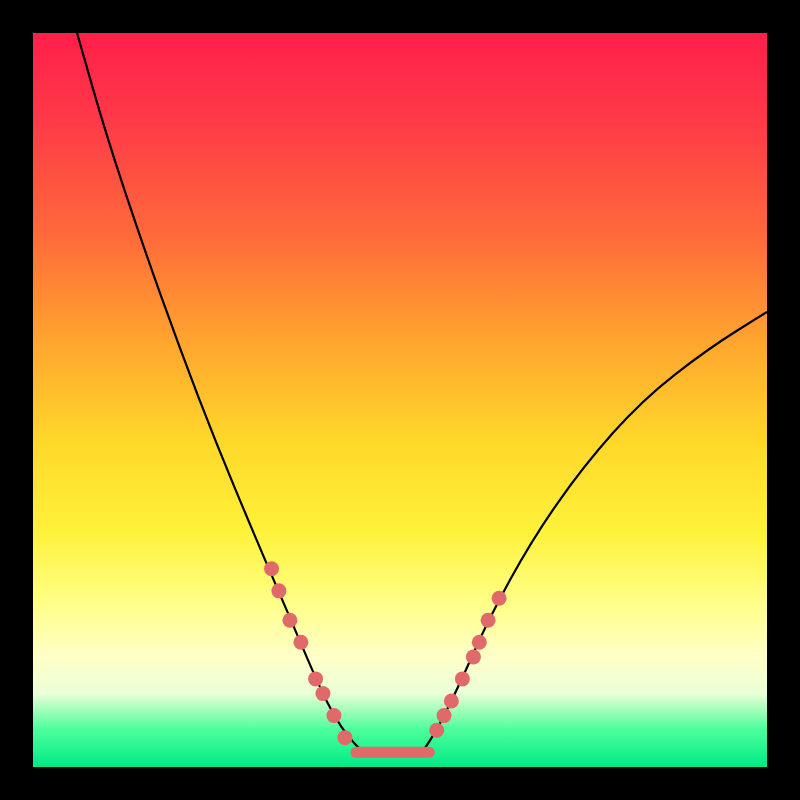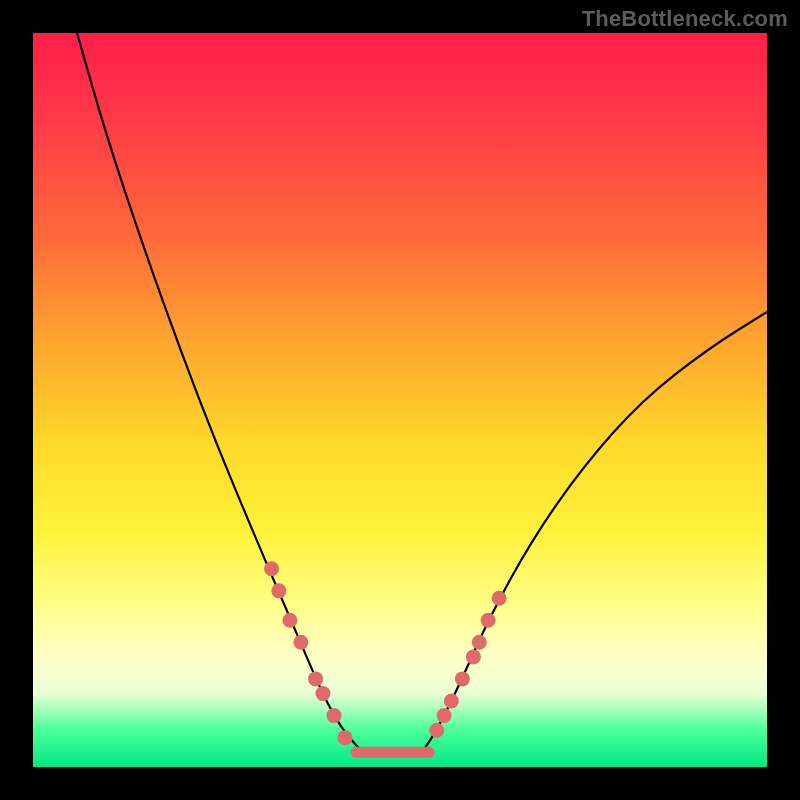--- a/index.html
+++ b/index.html
@@ -61,21 +61,20 @@
     stroke: #e06a6a;
     stroke-width: 11;
     stroke-linecap: round;
     fill: none;
   }
 </style>
 </head>
 <body>
 
 <div class="frame">
-  <div class="watermark">TheBottleneck.com</div>
   <div class="plot">
     <svg class="overlay" viewBox="0 0 734 734" preserveAspectRatio="none">
       <path id="left-curve" class="curve" d="M 44.04 0 Q 44.04 0 58.72 51.379999999999995 Q 73.4 102.75999999999999 91.75 157.81 Q 110.1 212.86 128.45 264.24 Q 146.8 315.62000000000006 165.15 363.33000000000004 Q 183.5 411.04 201.85 455.08000000000004 Q 220.2 499.12 231.20999999999998 524.81 Q 242.22 550.5 253.23000000000002 576.19 Q 264.24 601.88 275.25 627.5699999999999 Q 286.26 653.26 293.6 667.94 Q 300.94 682.62 308.28 693.63 Q 315.62 704.64 322.96000000000004 711.98 Q 330.3 719.32 330.3 719.32 Q 330.3 719.32 337.64 719.32 Q 344.97999999999996 719.32 352.31999999999994 719.32 Q 359.65999999999997 719.32 367 719.32 Q 374.34000000000003 719.32 381.68000000000006 719.32 T 389.02000000000004 719.32"></path>
       <path id="right-curve" class="curve" d="M 389.02000000000004 719.32 Q 389.02000000000004 719.32 389.02000000000004 719.32 Q 389.02000000000004 719.32 396.36 708.31 Q 403.70000000000005 697.3 414.71000000000004 675.28 Q 425.71999999999997 653.26 440.4 620.23 Q 455.08 587.2 477.1 546.83 Q 499.12000000000006 506.46000000000004 524.8100000000001 469.76 Q 550.5 433.06 579.86 400.03 Q 609.22 367 642.25 341.31000000000006 Q 675.28 315.62000000000006 704.64 297.27000000000004 T 734 278.92"></path>
       <g id="markers-left">
           <circle cx="238.55" cy="535.8199999999999" r="7.5" class="dot"></circle>
           <circle cx="245.89000000000001" cy="557.84" r="7.5" class="dot"></circle>
           <circle cx="256.9" cy="587.2" r="7.5" class="dot"></circle>
           <circle cx="267.90999999999997" cy="609.22" r="7.5" class="dot"></circle>
           <circle cx="282.59000000000003" cy="645.92" r="7.5" class="dot"></circle>

